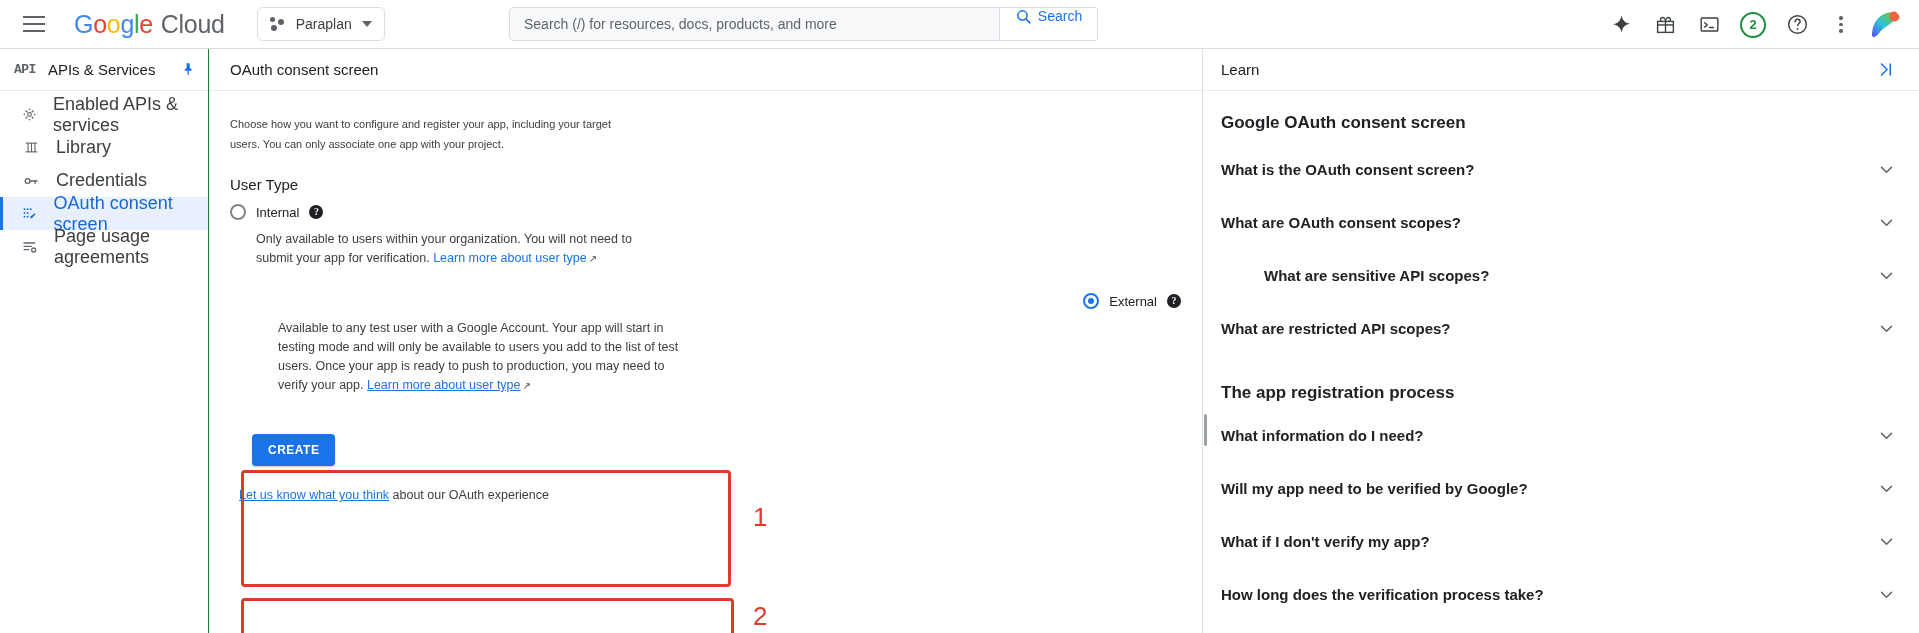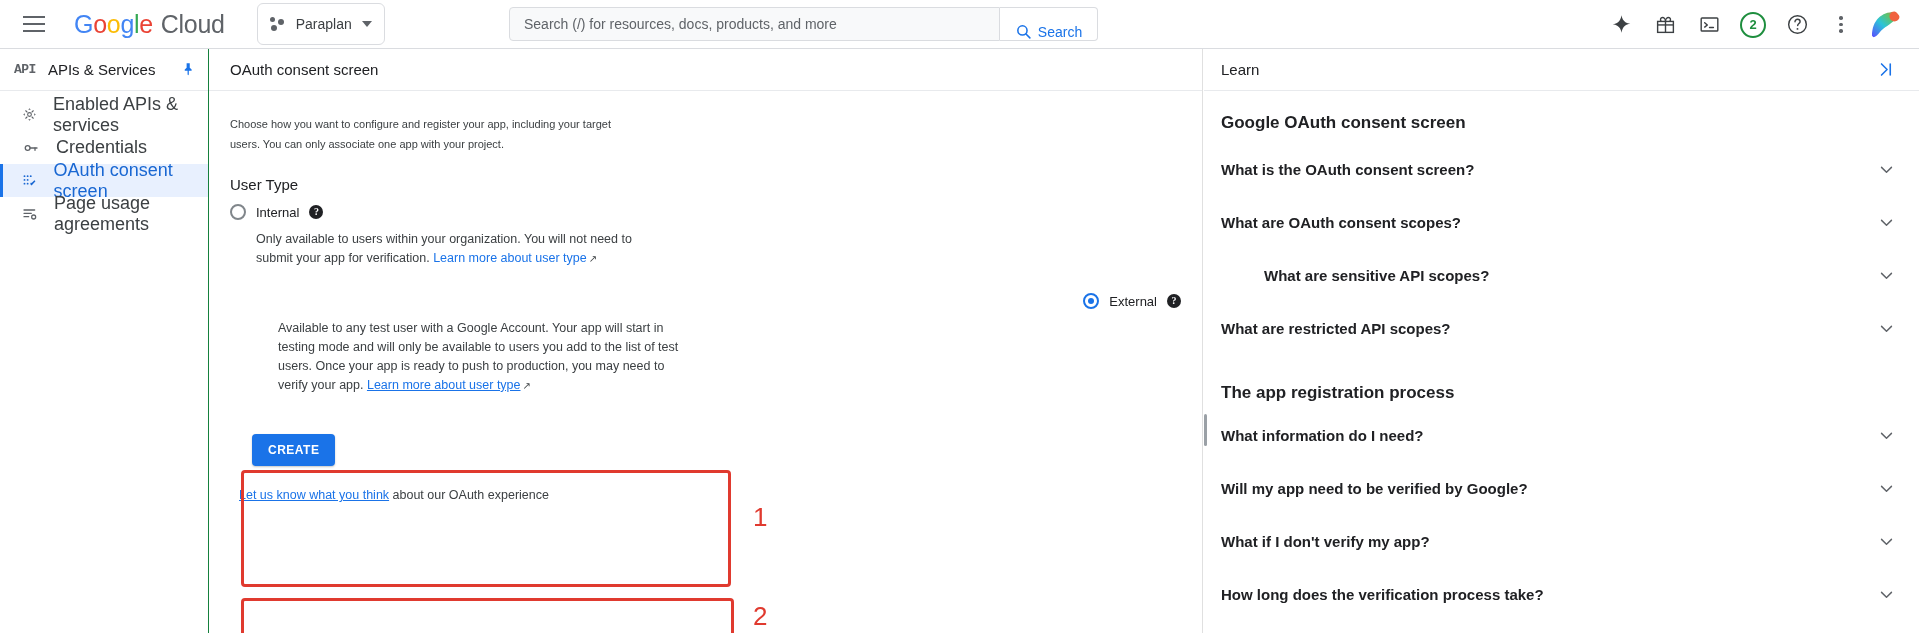--- a/index.html
+++ b/index.html
@@ -28,21 +28,21 @@
     margin-left: 16px; font-size: 25px; letter-spacing: -0.3px;
     display: flex; align-items: center; white-space: nowrap;
     font-family: "Liberation Sans", sans-serif;
   }
   .logo .g1 { color: #4285F4; } .logo .g2 { color: #EA4335; }
   .logo .g3 { color: #FBBC05; } .logo .g4 { color: #4285F4; }
   .logo .g5 { color: #34A853; } .logo .g6 { color: #EA4335; }
   .logo .cloudword { color: #5f6368; margin-left: 8px; font-weight: 400; }
 
   .project-chip {
-    margin-left: 32px; height: 42px; border: 1px solid #dadce0;
+    margin-left: 32px; height: 34px; border: 1px solid #dadce0;
     border-radius: 6px; display: flex; align-items: center;
     padding: 0 12px; gap: 10px; cursor: pointer; background: #fff;
   }
   .chip-dots { position: relative; width: 16px; height: 16px; }
   .chip-dots i { position: absolute; border-radius: 50%; background: #5f6368; display: block; }
   .chip-dots i:nth-child(1) { width: 5px; height: 5px; left: 0; top: 1px; }
   .chip-dots i:nth-child(2) { width: 6px; height: 6px; left: 8px; top: 3px; }
   .chip-dots i:nth-child(3) { width: 6px; height: 6px; left: 1px; top: 9px; }
   .chip-label { font-size: 14px; color: #3c4043; }
   .chip-caret {
@@ -60,21 +60,21 @@
   }
   .search-box input {
     border: none; outline: none; background: transparent;
     font-size: 14px; width: 100%; color: #0f766e;
     font-family: "Liberation Sans", sans-serif;
   }
   .search-box input::placeholder { color: #5f6368; }
   .search-btn {
     width: 98px; border: 1px solid #dadce0; border-left: none;
     border-radius: 0 4px 4px 0; background: #fff;
-    display: flex; align-items: flex-end; justify-content: center; gap: 6px;
+    display: flex; align-items: flex-start; justify-content: center; gap: 6px;
     color: #1a73e8; font-size: 14px; font-weight: 500; cursor: pointer;
   }
 
   .top-actions {
     position: absolute; right: 14px; top: 0; height: 49px;
     display: flex; align-items: center; gap: 4px;
   }
   .ticon {
     width: 40px; height: 40px; border-radius: 50%;
     display: flex; align-items: center; justify-content: center;
@@ -330,20 +330,32 @@
         <span class="nicon">
           <svg width="15" height="15" viewBox="0 0 24 24" fill="none" stroke="currentColor" stroke-width="1.7">
             <circle cx="12" cy="12" r="3"></circle>
             <path d="M12 2l2 2.5h-4zM12 22l-2-2.5h4zM2 12l2.5-2v4zM22 12l-2.5 2v-4z" fill="currentColor" stroke="none"></path>
             <path d="M6 6l2 2M18 6l-2 2M6 18l2-2M18 18l-2-2" stroke-linecap="round"></path>
           </svg>
         </span>
         <span>Enabled APIs &amp; services</span>
       </div>
 
+      <div class="nav-item">
+        <span class="nicon">
+          <svg width="15" height="15" viewBox="0 0 24 24" fill="none" stroke="currentColor" stroke-width="1.8">
+            <line x1="3" y1="5" x2="21" y2="5"></line>
+              <line x1="3" y1="19" x2="21" y2="19"></line>
+            <line x1="6.5" y1="5" x2="6.5" y2="19"></line>
+              <line x1="12" y1="5" x2="12" y2="19"></line>
+              <line x1="17.5" y1="5" x2="17.5" y2="19"></line>
+          </svg>
+        </span>
+        <span>Library</span>
+      </div>
 
       <div class="nav-item">
         <span class="nicon">
           <svg width="16" height="16" viewBox="0 0 24 24" fill="none" stroke="currentColor" stroke-width="2">
             <circle cx="7" cy="12" r="3.6"></circle>
               <line x1="10.6" y1="12" x2="21" y2="12" stroke-linecap="round"></line>
             <line x1="18" y1="12" x2="18" y2="15.5" stroke-linecap="round"></line>
           </svg>
         </span>
         <span>Credentials</span>

